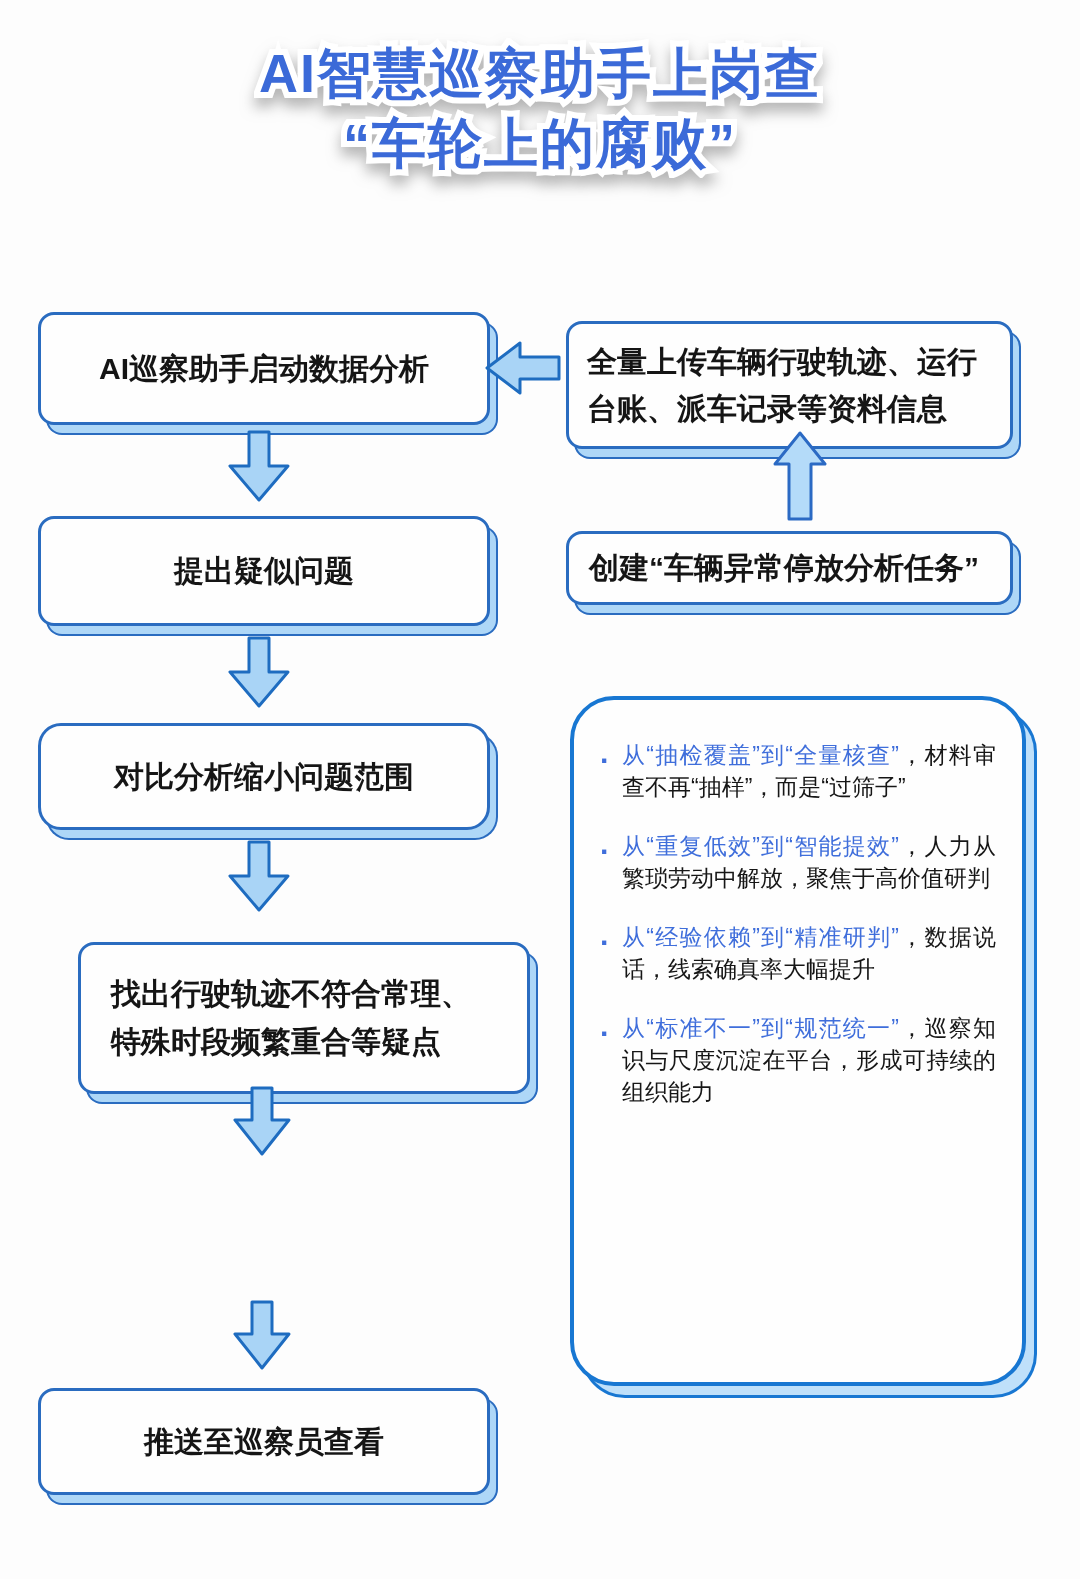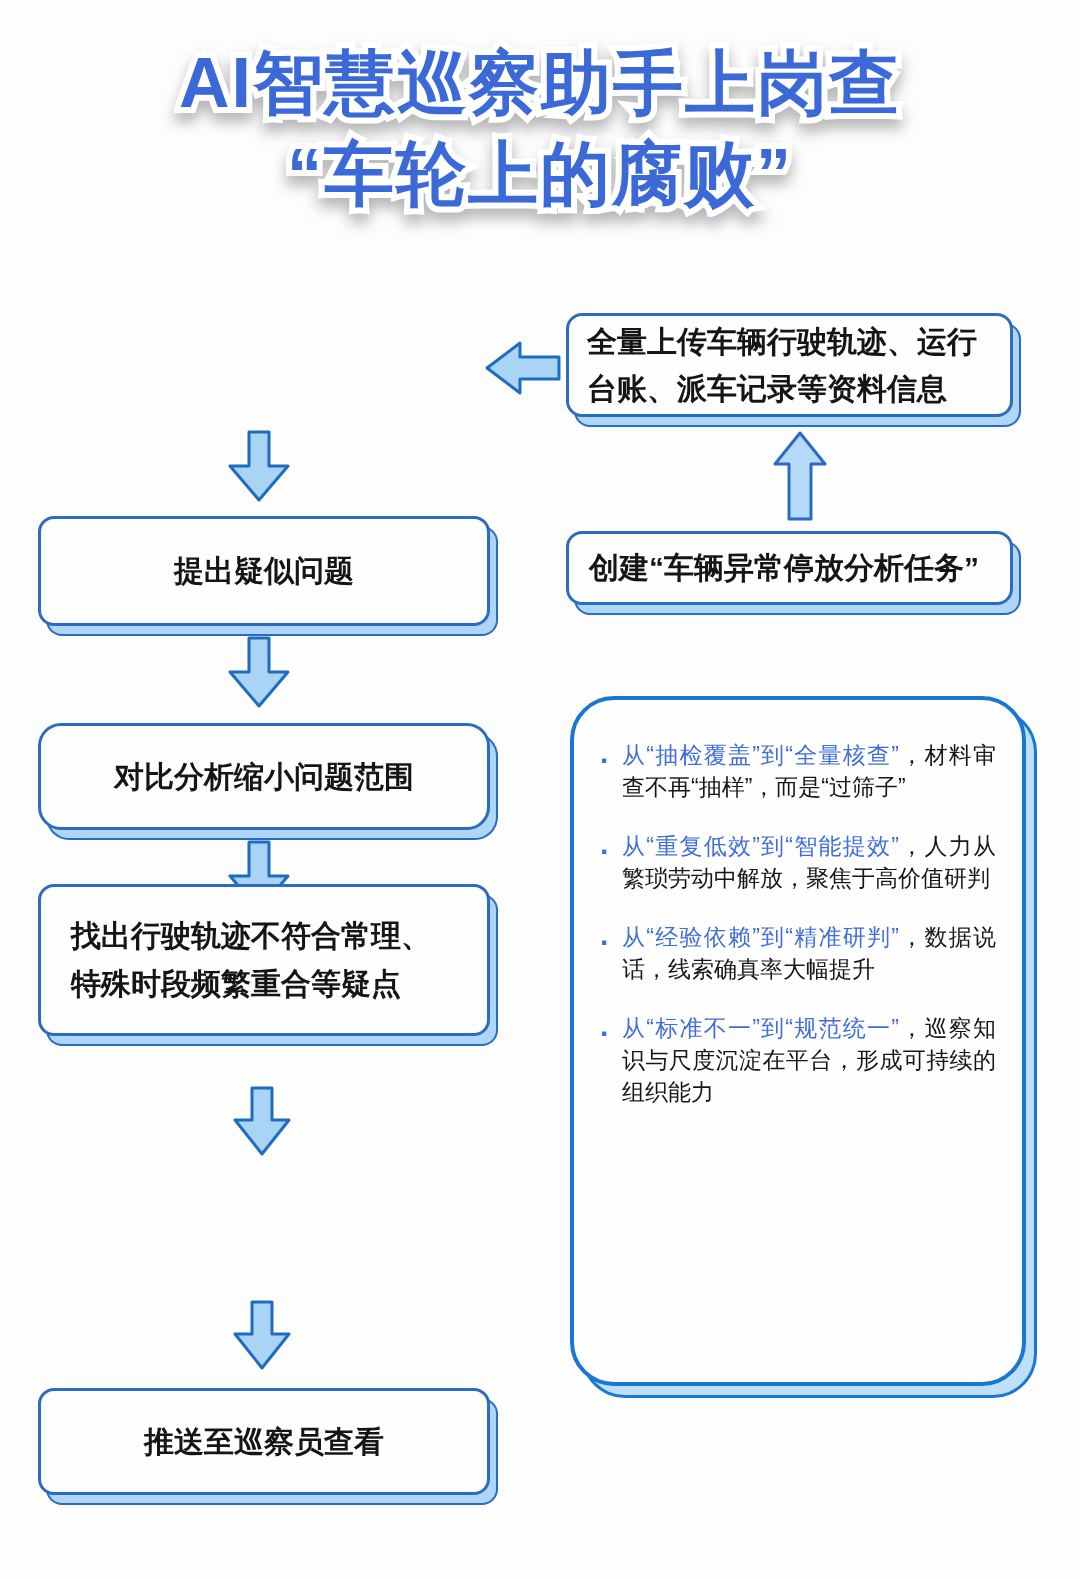--- a/index.html
+++ b/index.html
@@ -16,21 +16,21 @@
   }
 
   
   .title {
     position: absolute;
     top: 38px;
     left: 0;
     width: 100%;
     text-align: center;
     font-weight: 800;
-    font-size: 70px;
+    font-size: 54px;
     line-height: 1.3;
     color: #3b6ad8;
     letter-spacing: 2px;
     -webkit-text-stroke: 12px #ffffff;
     paint-order: stroke fill;
     filter: drop-shadow(0 9px 7px rgba(110,110,110,0.50));
   }
 
   
   .box {
@@ -44,27 +44,27 @@
     justify-content: center;
     font-size: 30px;
     font-weight: 600;
     color: #151515;
     line-height: 1.6;
   }
   .left-col { left: 38px; width: 452px; }
   .step1 { top: 312px; height: 113px; }
   .step2 { top: 516px; height: 110px; }
   .step3 { top: 723px; height: 107px; border-radius: 23px; }
-  .step4 { top: 884px; height: 152px; justify-content: flex-start; text-align: left; padding: 0 30px; }
+  .step4 { top: 942px; height: 152px; justify-content: flex-start; text-align: left; padding: 0 30px; margin-left: 40px; }
   .step5 { top: 1182px; height: 110px; }
   .step6 { top: 1388px; height: 107px; text-align: right; }
 
   
   .right-col { left: 566px; width: 447px; }
-  .upload { top: 313px; height: 104px; justify-content: flex-start; text-align: left; padding: 0 18px; line-height: 1.58; }
+  .upload { top: 321px; height: 128px; justify-content: flex-start; text-align: left; padding: 0 18px; line-height: 1.58; }
   .task   { top: 531px; height: 74px;  justify-content: flex-start; text-align: left; padding: 0 20px; }
 
   
   .benefits {
     position: absolute;
     left: 570px;
     top: 696px;
     width: 456px;
     height: 690px;
     background: #fefefe;
@@ -109,20 +109,23 @@
 </head>
 <body>
 
 <div class="canvas">
 
   <div class="title">
     <div>AI智慧巡察助手上岗查</div>
     <div>“车轮上的腐败”</div>
   </div>
 
+  <div class="box left-col step1">
+    <span>AI巡察助手启动数据分析</span>
+  </div>
 
   <div class="arrow a-down1">
     <svg width="66" height="72" viewBox="0 0 66 72">
       <polygon points="23,2 43,2 43,36 62,36 33,70 4,36 23,36" fill="#a9d4f6" stroke="#1e6cc0" stroke-width="3" stroke-linejoin="round"></polygon>
     </svg>
   </div>
 
   <div class="box left-col step2">
     <span>提出疑似问题</span>
   </div>

